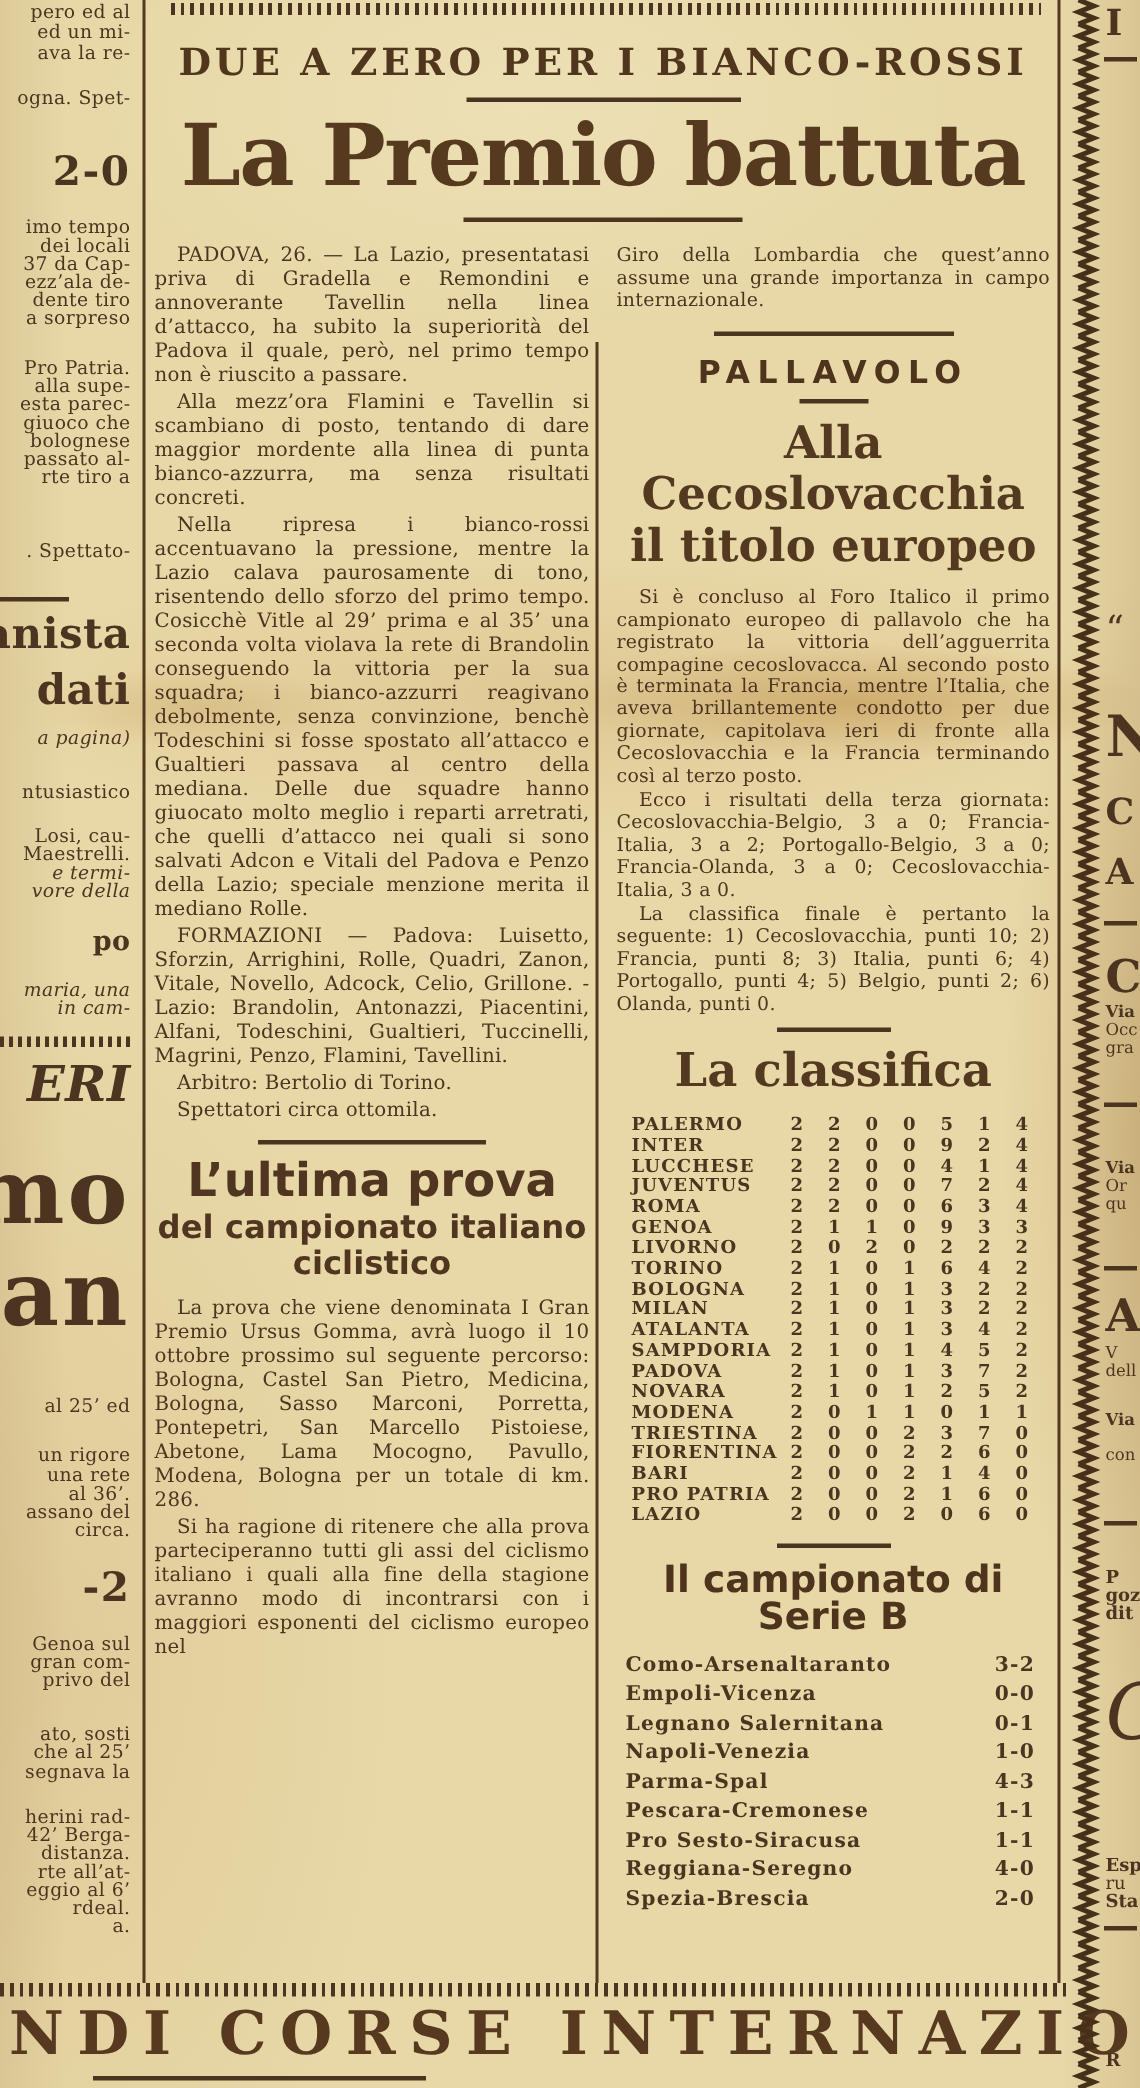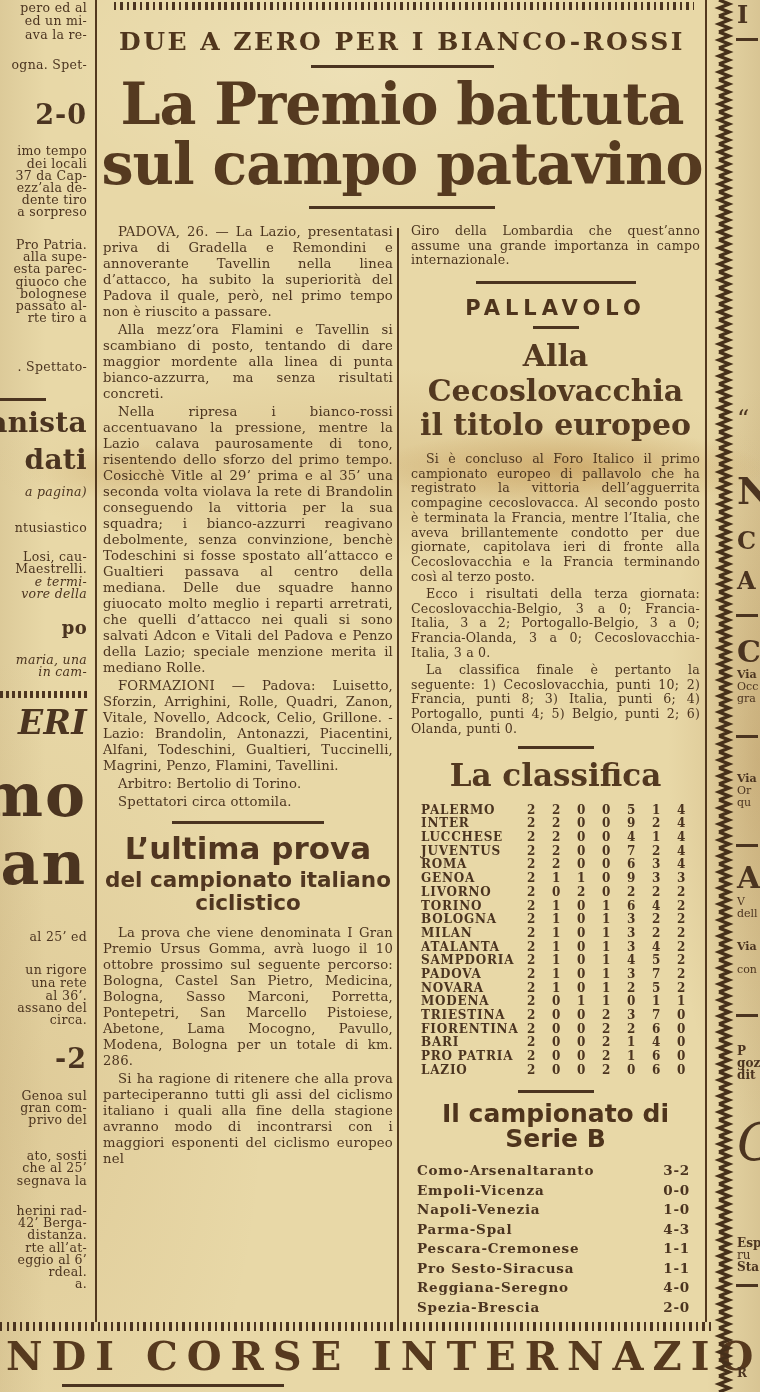--- a/index.html
+++ b/index.html
@@ -142,21 +142,20 @@
   <div class="vrule" style="left:705px"></div>
 
   <div class="main">
     <div class="dots top-dots"></div>
 
     <div class="kicker">DUE A ZERO PER I BIANCO-ROSSI</div>
     <div class="rule kicker-rule"></div>
 
     <div class="headline">
       <div>La Premio battuta</div>
-      <div>sul campo patavino</div>
     </div>
     <div class="rule headline-rule"></div>
 
     <div class="cols">
 
       <div class="col col-l art">
         <p>PADOVA, 26. — La Lazio, presentatasi priva di Gradella e Remondini e annoverante Tavellin nella linea d’attacco, ha subito la superiorità del Padova il quale, però, nel primo tempo non è riuscito a passare.</p>
         <p>Alla mezz’ora Flamini e Tavellin si scambiano di posto, tentando di dare maggior mordente alla linea di punta bianco-azzurra, ma senza risultati concreti.</p>
         <p>Nella ripresa i bianco-rossi accentuavano la pressione, mentre la Lazio calava paurosamente di tono, risentendo dello sforzo del primo tempo. Cosicchè Vitle al 29’ prima e al 35’ una seconda volta violava la rete di Brandolin conseguendo la vittoria per la sua squadra; i bianco-azzurri reagivano debolmente, senza convinzione, benchè Todeschini si fosse spostato all’attacco e Gualtieri passava al centro della mediana. Delle due squadre hanno giuocato molto meglio i reparti arretrati, che quelli d’attacco nei quali si sono salvati Adcon e Vitali del Padova e Penzo della Lazio; speciale menzione merita il mediano Rolle.</p>
         <p>FORMAZIONI — Padova: Luisetto, Sforzin, Arrighini, Rolle, Quadri, Zanon, Vitale, Novello, Adcock, Celio, Grillone. - Lazio: Brandolin, Antonazzi, Piacentini, Alfani, Todeschini, Gualtieri, Tuccinelli, Magrini, Penzo, Flamini, Tavellini.</p>
@@ -398,20 +397,24 @@
         <div class="sb-title">Il campionato di Serie B</div>
         <div class="sb-list">
 
         <div class="sb-row">
             <span>Como-Arsenaltaranto</span>
             <span>3-2</span>
           </div>
             <div class="sb-row">
             <span>Empoli-Vicenza</span>
             <span>0-0</span>
+          </div>
+            <div class="sb-row">
+            <span>Legnano Salernitana</span>
+            <span>0-1</span>
           </div>
             <div class="sb-row">
             <span>Napoli-Venezia</span>
             <span>1-0</span>
           </div>
             <div class="sb-row">
             <span>Parma-Spal</span>
             <span>4-3</span>
           </div>
             <div class="sb-row">

